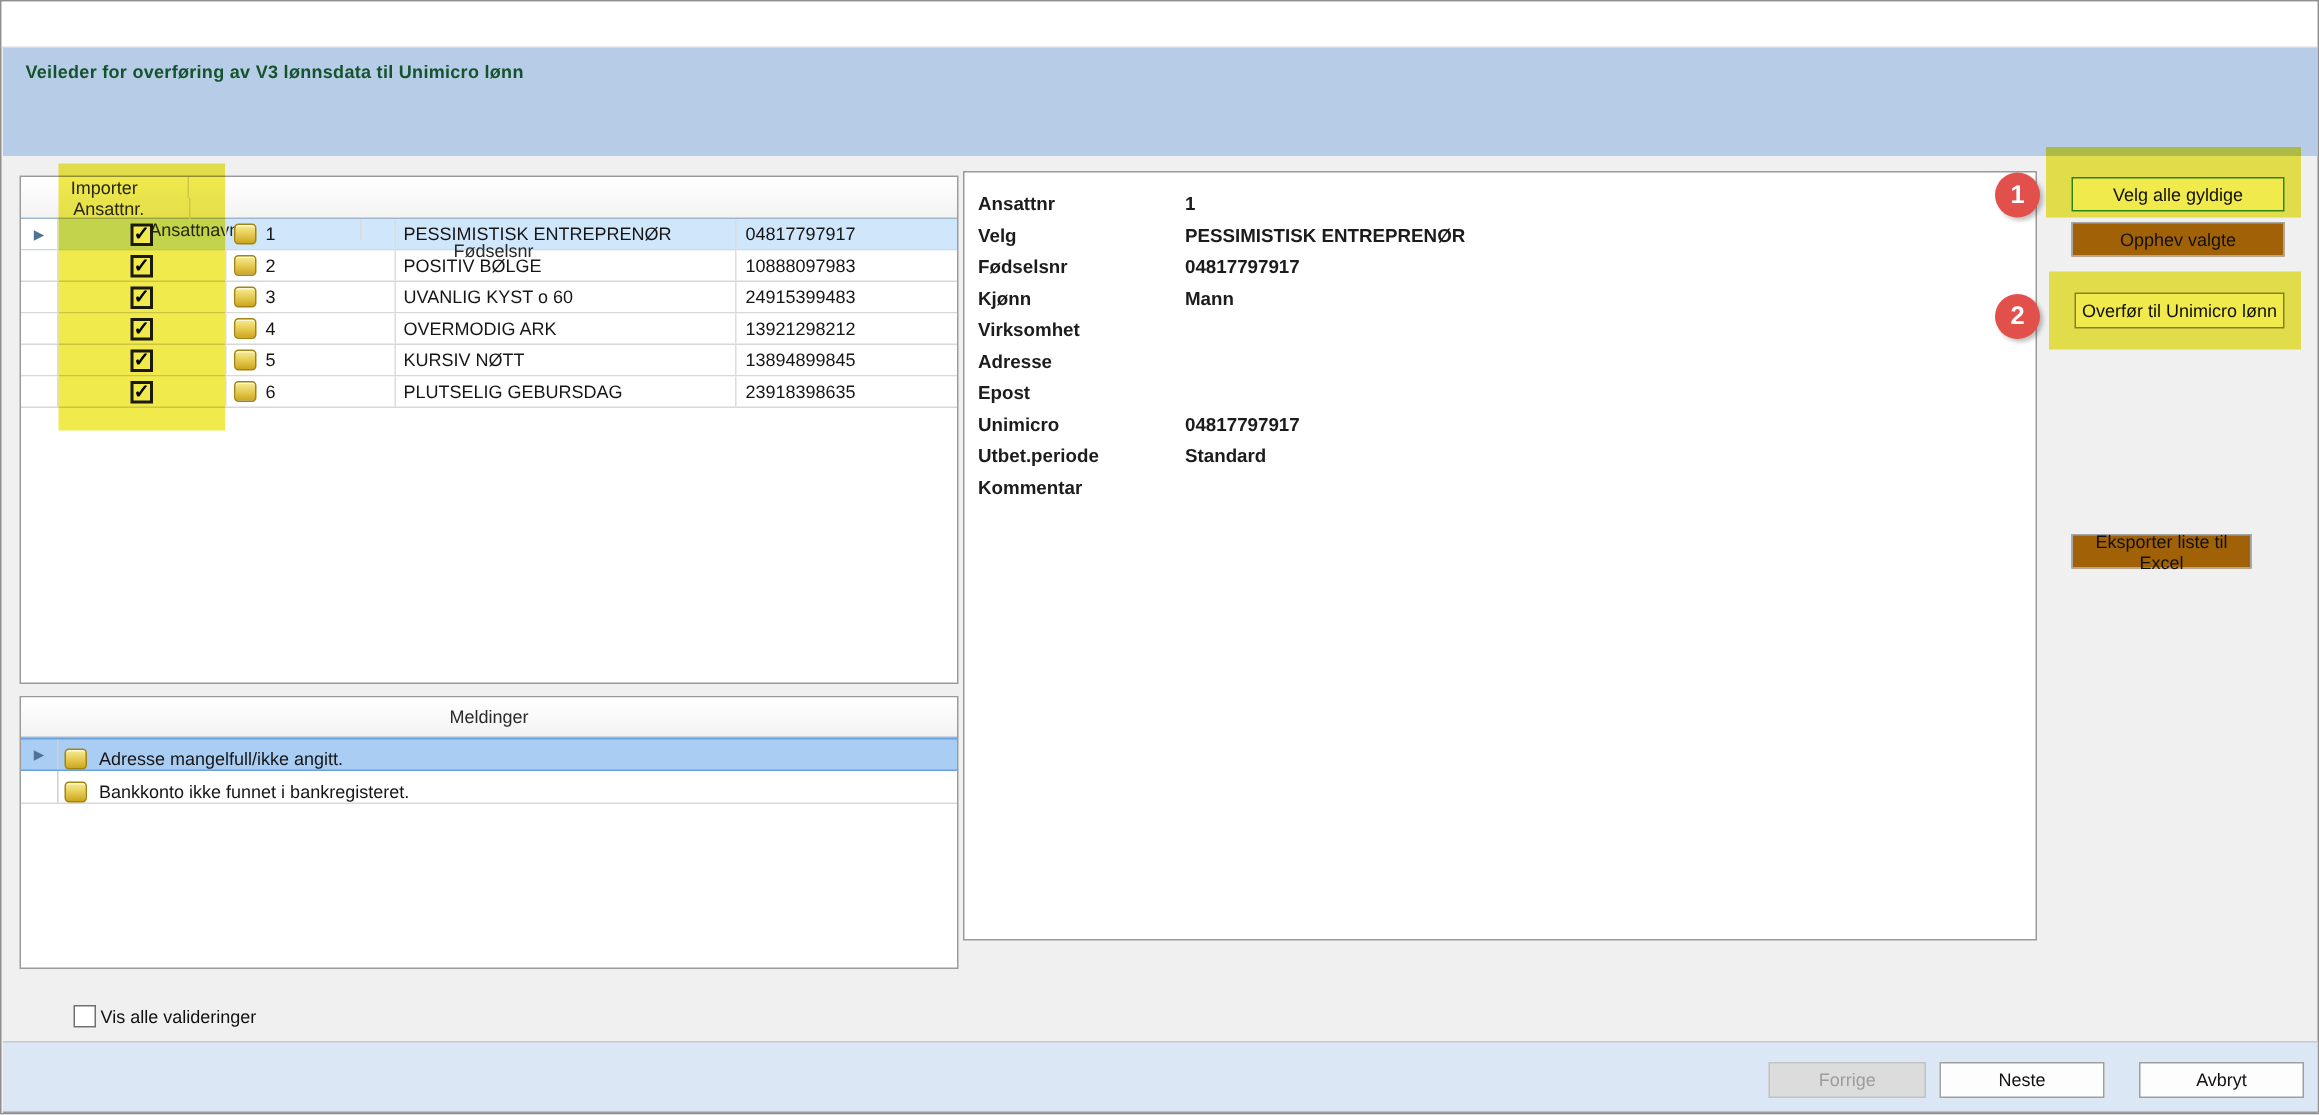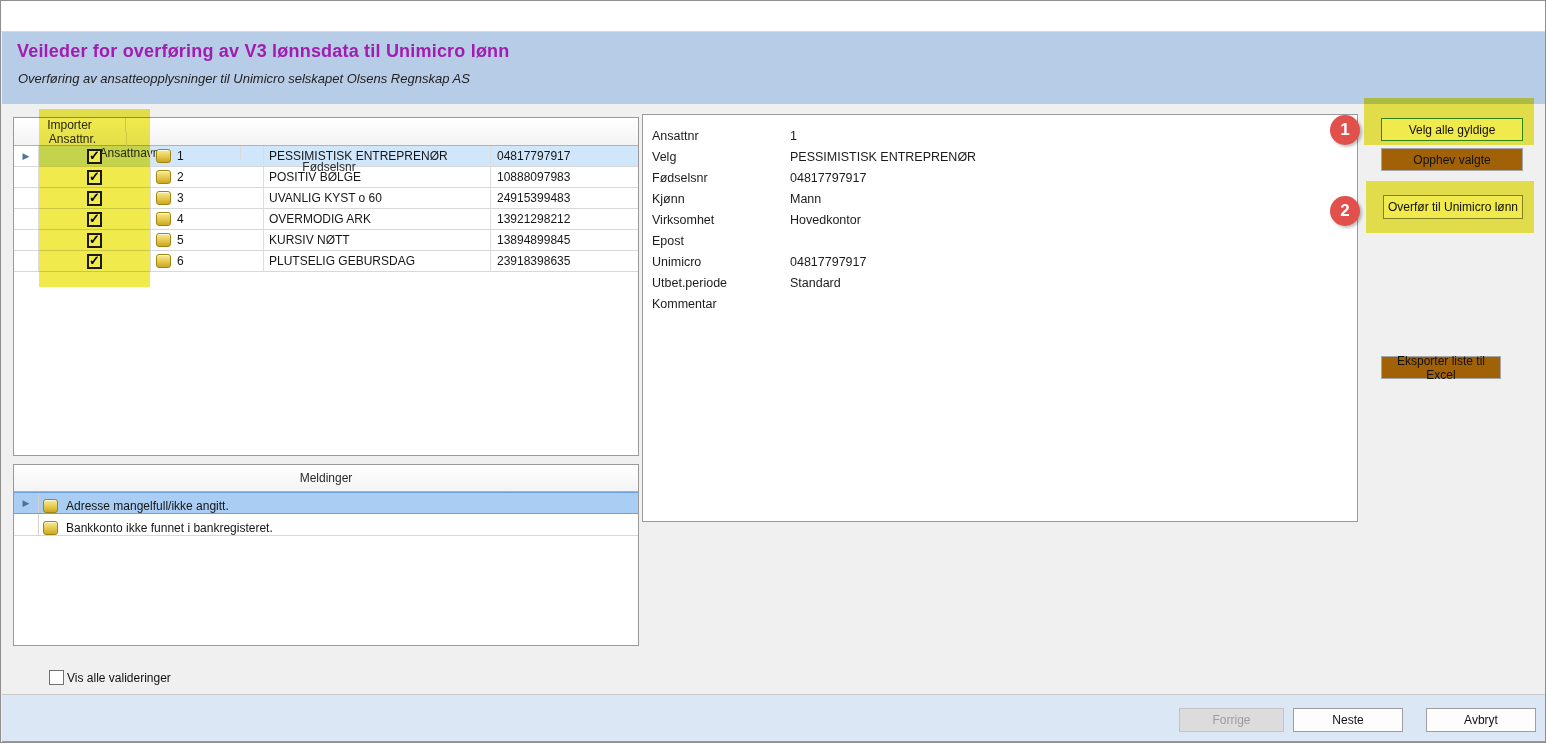--- a/index.html
+++ b/index.html
@@ -3,27 +3,27 @@
 <meta charset="utf-8">
 <style>
   * { margin:0; padding:0; box-sizing:border-box; }
   html,body { width:1546px; height:743px; }
   body { font-family:"Liberation Sans", sans-serif; background:#fff; }
   .window { position:relative; width:1546px; height:743px; border:1px solid #8f8f8f; background:#f0f0f0; overflow:hidden; }
 
   .titlebar { position:absolute; left:0; top:0; width:100%; height:31px; background:#ffffff; border-bottom:1px solid #d9d9d9; }
 
   .band { position:absolute; left:1px; top:31px; width:1544px; height:72px; background:#b7cce7; }
-  .band h1 { position:absolute; left:15px; top:9px; font-size:18px; font-weight:bold; color:#a21caf; letter-spacing:0.2px;text-align:center; }
+  .band h1 { position:absolute; left:15px; top:9px; font-size:12px; font-weight:bold; color:#14532d; letter-spacing:0.2px;text-align:center; }
   .band .sub { position:absolute; left:16px; top:39px; font-size:13px; font-style:italic; color:#222; }
 
   .panel { position:absolute; background:#fff; border:1px solid #9a9a9a; }
   .grid-panel   { left:12px; top:116px; width:626px; height:339px; }
   .msg-panel    { left:12px; top:463px; width:626px; height:182px; }
-  .detail-panel { left:641px; top:113px; width:716px; height:408px; }
+  .detail-panel { left:641px; top:113px; width:716px; height:513px;font-weight:bold; }
 
   
   .ghead { display:flex; height:28px; background:linear-gradient(180deg,#ffffff,#f3f3f3); border-bottom:1px solid #9eb6ce;flex-direction:column; }
   .ghead .hc { display:flex; align-items:center; justify-content:center; font-size:12px; color:#2a2a2a; border-right:1px solid #dadada; }
   .grow { display:flex; height:21px; border-bottom:1px solid #d8d8d8; background:#fff; font-size:12px; color:#161616; }
   .grow .c { display:flex; align-items:center; border-right:1px solid #dcdcdc; overflow:hidden; white-space:nowrap; }
   .sel-col { width:25px; border-right:1px solid #d0d0d0; display:flex; align-items:center; justify-content:center; }
   .col-imp { width:112px; justify-content:center; }
   .col-nr  { width:113px; padding-left:5px; gap:6px; }
   .col-name{ width:227px; padding-left:5px; }
@@ -81,21 +81,20 @@
 </style>
 </head>
 <body>
 
 <div class="window">
 
   <div class="titlebar"></div>
 
   <div class="band">
     <h1>Veileder for overføring av V3 lønnsdata til Unimicro lønn</h1>
-    <div class="sub">Overføring av ansatteopplysninger til Unimicro selskapet Olsens Regnskap AS</div>
   </div>
 
   <div class="panel grid-panel">
     <div class="ghead">
       <div class="hc sel-col"></div>
       <div class="hc col-imp">Importer</div>
       <div class="hc col-nr">Ansattnr.</div>
       <div class="hc col-name">Ansattnavn</div>
       <div class="hc col-fnr" style="justify-content:center;">Fødselsnr</div>
     </div>
@@ -226,21 +225,24 @@
       <div class="frow">
           <span class="fl">Fødselsnr</span>
           <span class="fv">04817797917</span>
         </div>
       <div class="frow">
           <span class="fl">Kjønn</span>
           <span class="fv">Mann</span>
         </div>
       <div class="frow">
           <span class="fl">Virksomhet</span>
-          <span class="fv">Hovedkontor</span>
+        </div>
+      <div class="frow">
+          <span class="fl">Adresse</span>
+          <span class="fv"></span>
         </div>
       <div class="frow">
           <span class="fl">Epost</span>
           <span class="fv"></span>
         </div>
       <div class="frow">
           <span class="fl">Unimicro</span>
           <span class="fv">04817797917</span>
         </div>
       <div class="frow">

